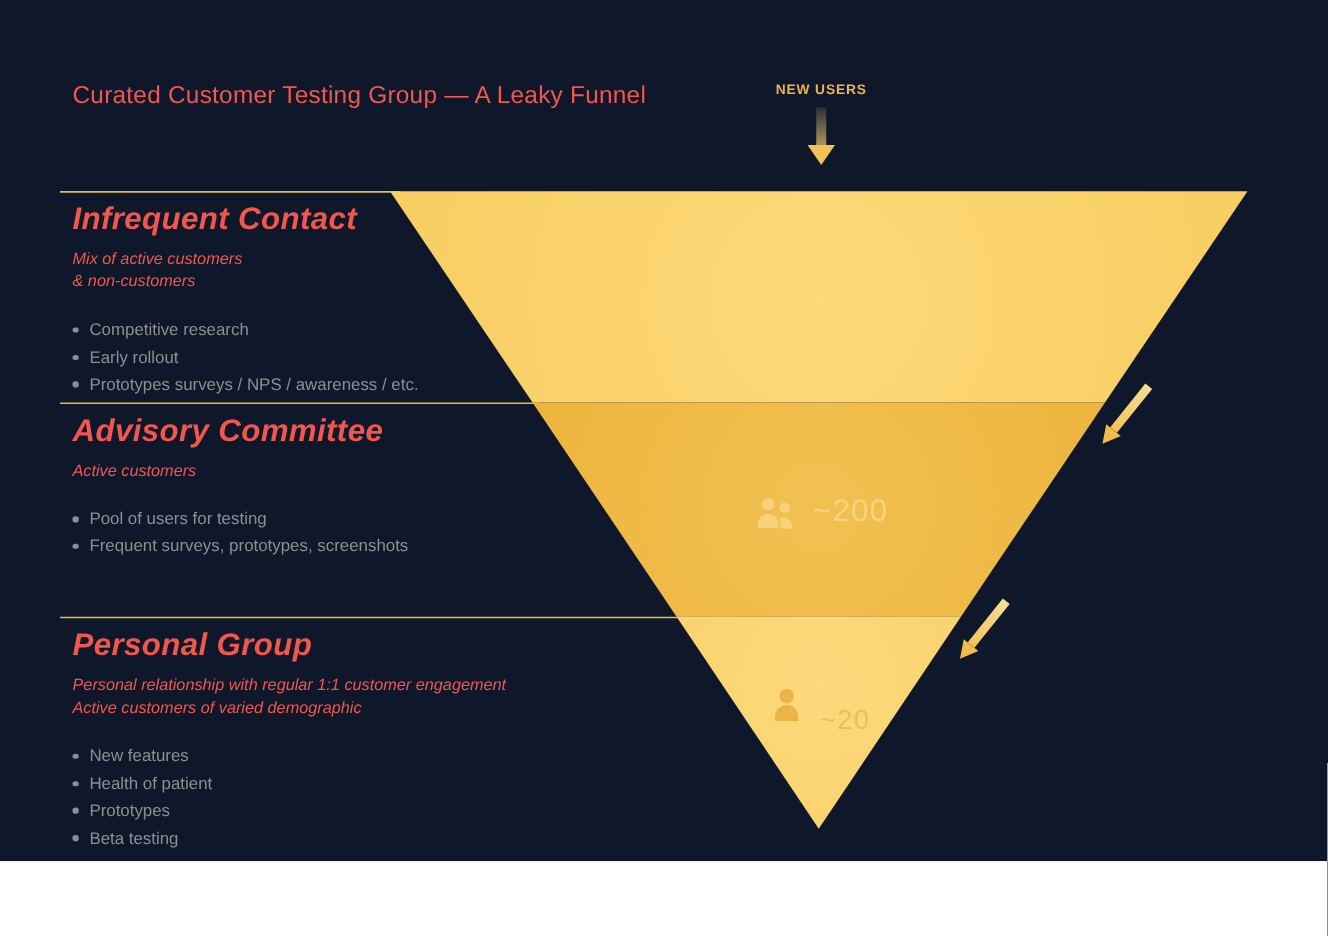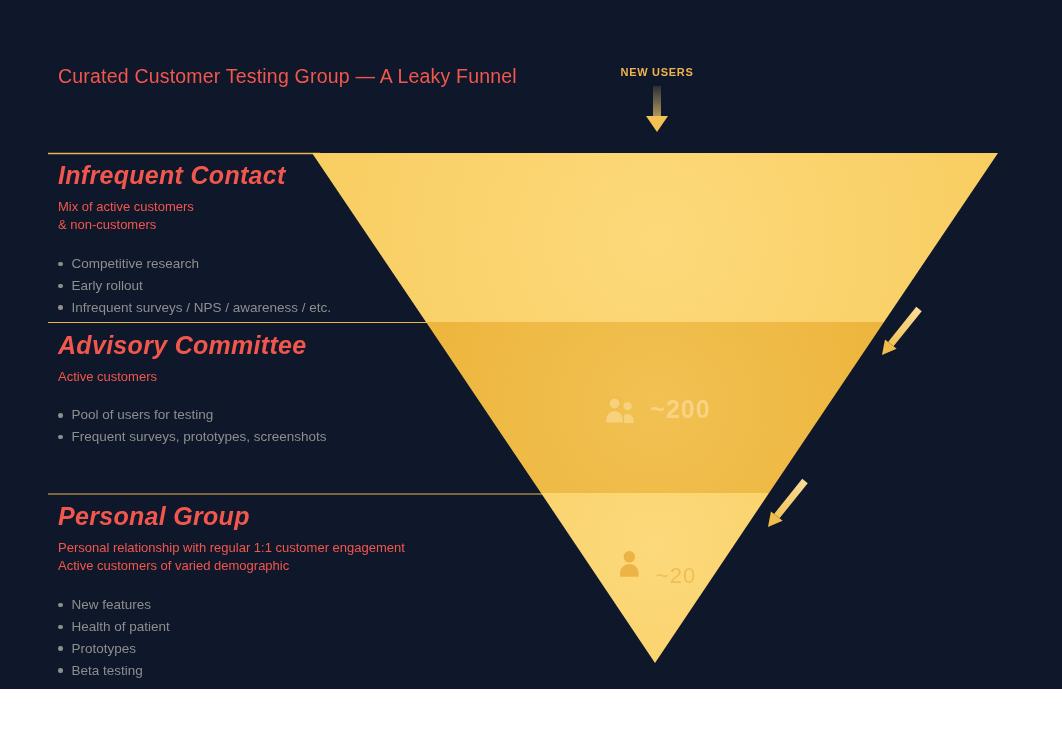--- a/index.html
+++ b/index.html
@@ -23,41 +23,41 @@
 
   .tier { position:absolute; left:58px; width:470px; }
   .tier-0 { top:162px; }
   .tier-1 { top:332px; }
   .tier-2 { top:503px; }
   .tier h2 {
     margin:0 0 8px 0;
     font-style:italic; font-weight:600; font-size:25px; line-height:1.1;
     letter-spacing:.3px; color:var(--coral,#F2574D);
   }
-  .sub div { font-size:13px; line-height:1.45; color:var(--coral,#F2574D); }
+  .sub div { font-size:13px; line-height:1.45; color:var(--coral,#F2574D);font-style:italic; }
   .tier ul { list-style:none; margin:20px 0 0 0; padding:0; }
   .tier li {
     display:flex; align-items:center; gap:9px;
     font-size:13.5px; line-height:1.32; margin-bottom:4px;
     color:var(--bullet-gray,#8E8E8E);
   }
   .dot { width:4.5px; height:4.5px; border-radius:50%; background:var(--bullet-gray,#8E8E8E); flex:none; }
 
   .count {
     position:absolute; left:657px; transform:translateX(-50%);
     display:flex; align-items:center; gap:15px; white-space:nowrap;
   }
   .count .cnum { letter-spacing:1px; font-weight:400; }
   .count-0 { top:227px; }
   .count-0 .picon { color:var(--tier1-label,#E9AC3C); }
   .count-0 .cnum  { font-size:27px; color:#ECB243; }
   .count-0 .fg    { stroke:#FBD571; stroke-width:1.4px; }
   .count-1 { top:395px; }
   .count-1 .picon { color:var(--tier2-label,#F7D27D); }
-  .count-1 .cnum  { font-size:25px; color:#F8D382;font-weight:bold; }
+  .count-1 .cnum  { font-size:25px; color:#F8D382; }
   .count-1 .fg    { stroke:#F0BB49; stroke-width:1.4px; }
   .count-2 { top:537px; }
   .count-2 .picon { color:#ECB445; }
   .count-2 .cnum  { font-size:22px; color:#F0BE52;margin-top:26px; }
   .picon { display:flex; align-items:flex-end; }
   .picon svg { display:block; }
 
   .signature {
     position:absolute; right:24px; top:719px;
     font-style:italic; font-weight:600; font-size:10px; letter-spacing:.4px;
@@ -160,21 +160,21 @@
       <li>
           <span class="dot"></span>
           <span>Competitive research</span>
         </li>
       <li>
           <span class="dot"></span>
           <span>Early rollout</span>
         </li>
       <li>
           <span class="dot"></span>
-          <span>Infrequent surveys / NPS / awareness / etc.</span>
+          <span>Prototypes surveys / NPS / awareness / etc.</span>
         </li>
     </ul>
   </section>
 
   <section class="tier tier-1">
     <h2>Advisory Committee</h2>
     <div class="sub">
       <div>Active customers</div>
       <div></div>
     </div>

